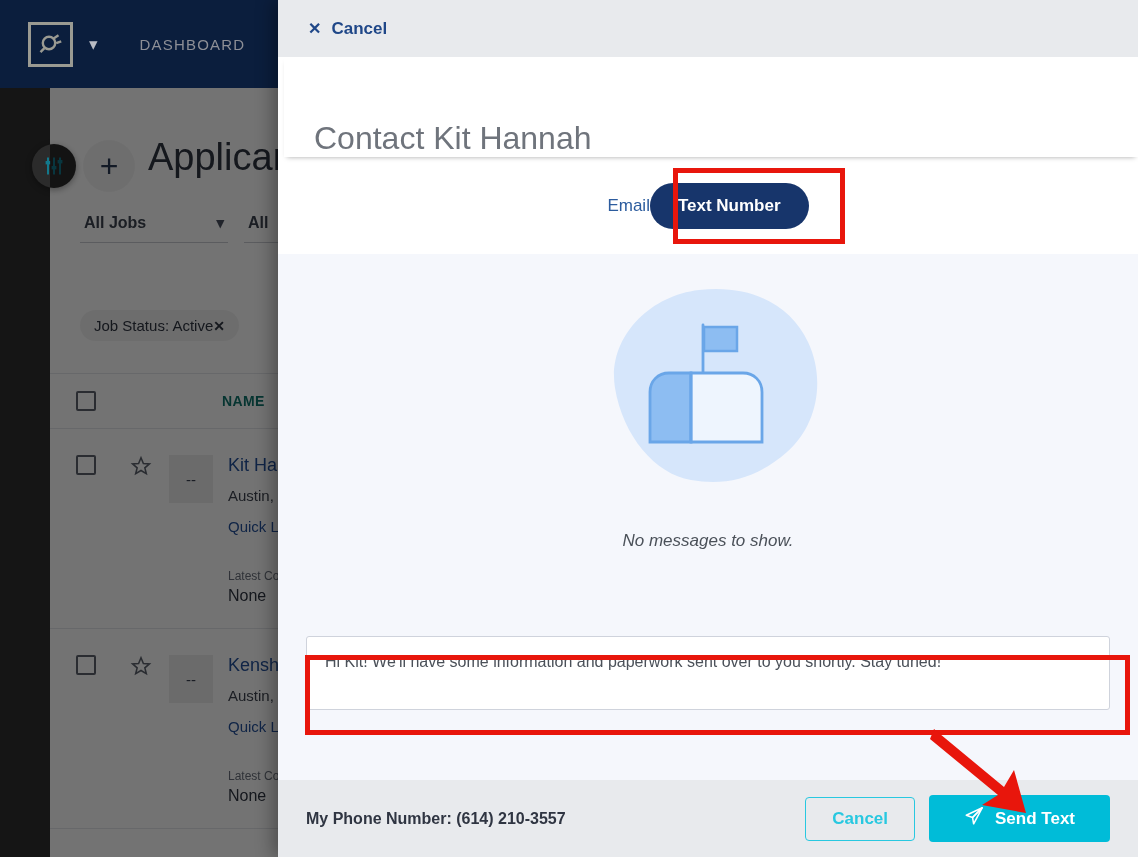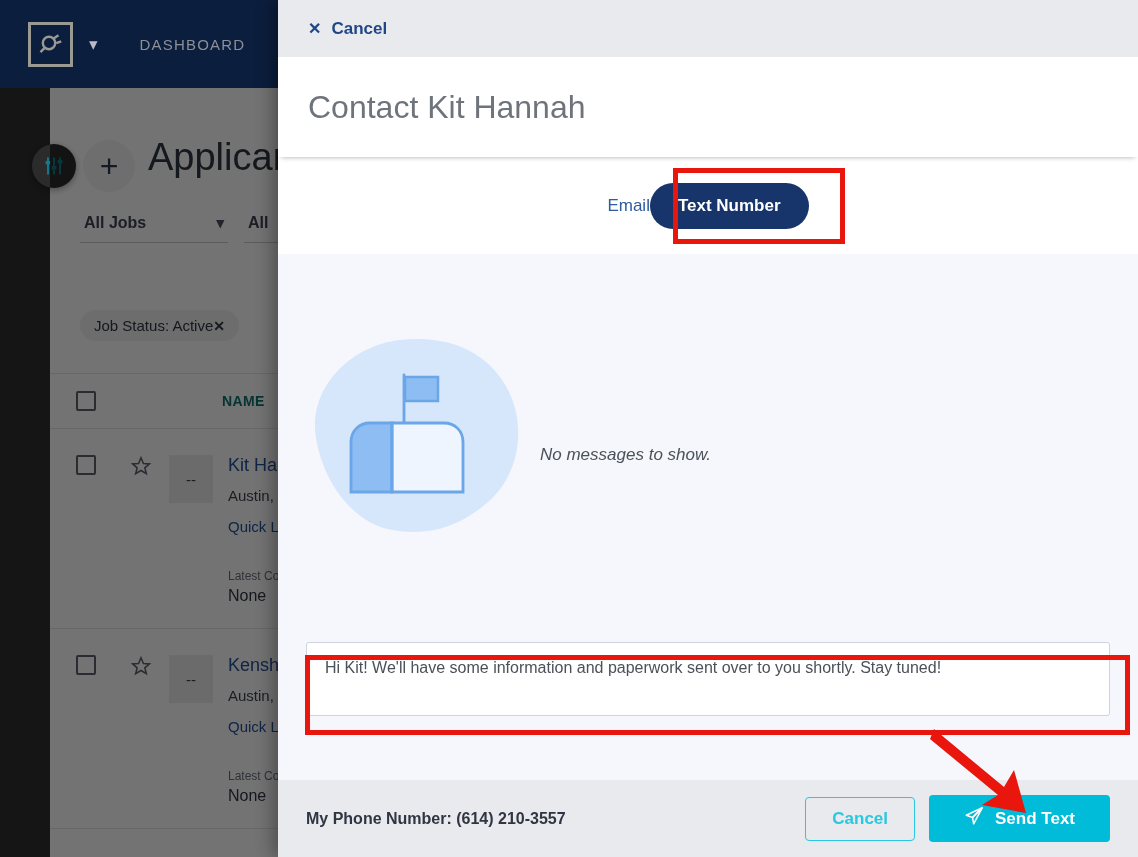--- a/index.html
+++ b/index.html
@@ -118,54 +118,54 @@
     height: 57px; background: #e8eaed; flex: 0 0 57px;
     display: flex; align-items: center;
   }
   .cancel-top {
     margin-left: 30px; display: flex; align-items: center; gap: 10px;
     color: #1f4788; font-size: 17px; font-weight: bold;
   }
   .cancel-top .xi { font-size: 16px; font-weight: bold; }
 
   .modal-title-wrap {
-    flex: 0 0 100px; background: #fff; display: flex; align-items: center;
+    flex: 0 0 100px; background: #fff; display: flex; align-items: flex-end;
     box-shadow: 0 3px 5px -3px rgba(0,0,0,.35);
-    position: relative; z-index: 3;
+    position: relative; z-index: 3; margin-left: 6px;
   }
   .modal-title {
     margin-left: 30px; font-size: 32px; color: #6f747c; font-weight: 300;
   }
 
   .tabs-wrap {
     flex: 0 0 97px; background: #fff;
     display: flex; align-items: center; justify-content: center; 
     position: relative; z-index: 2;
   }
   .tab-email { font-size: 17px; color: #2c5c9e; }
   .tab-text {
     background: #17356b; color: #ffffff; font-size: 17px; font-weight: bold;
     border-radius: 24px; padding: 13px 28px; border: none;
   }
 
   .msg-area {
     flex: 1 1 auto; background: #f5f7fc;
-    display: flex; flex-direction: row; align-items: center;
+    display: flex; flex-direction: column; align-items: center;
     padding-top: 26px;
   }
   .illus { position: relative; width: 262px; height: 245px; }
   .empty-text {
     font-size: 17px; color: #4b5159; font-style: italic; margin-top: 6px;
   }
 
   .compose {
     flex: 0 0 156px; background: #f5f7fc; padding: 0 28px;
   }
   .compose-label { font-size: 16px; color: #4b5159; padding-top: 8px; }
-  .ta-wrap { position: relative; margin-top: 18px; }
+  .ta-wrap { position: relative; margin-top: 12px; }
   .ta {
     width: 804px; height: 74px; background: #ffffff;
     border: 1px solid #cfd3dc; border-radius: 3px;
     padding: 14px 18px; font-size: 16px; color: #4b5159;
     font-family: "Liberation Sans", sans-serif; resize: none; outline: none;
     line-height: 1.35;
   }
 
   .modal-footer {
     flex: 0 0 77px; background: #e8eaed;

